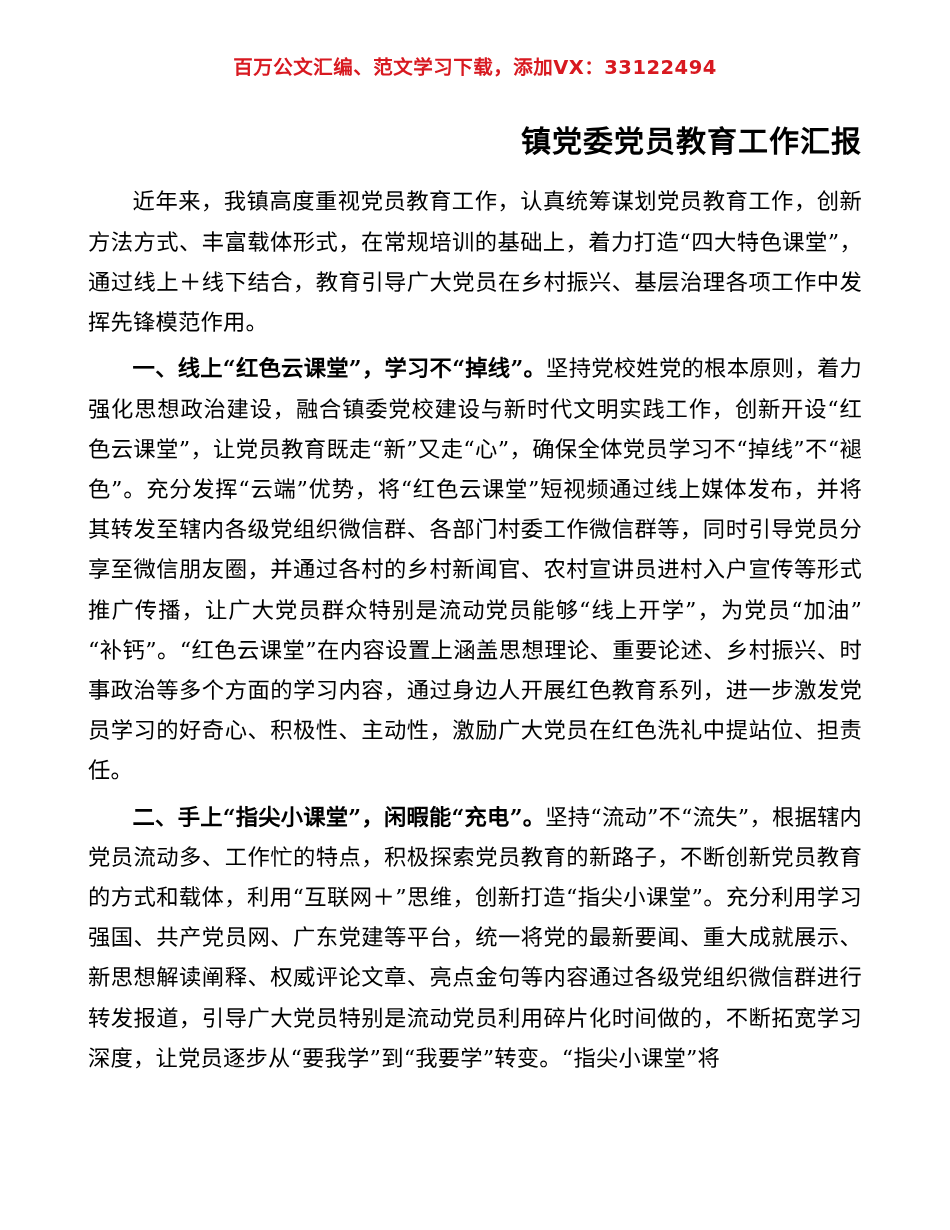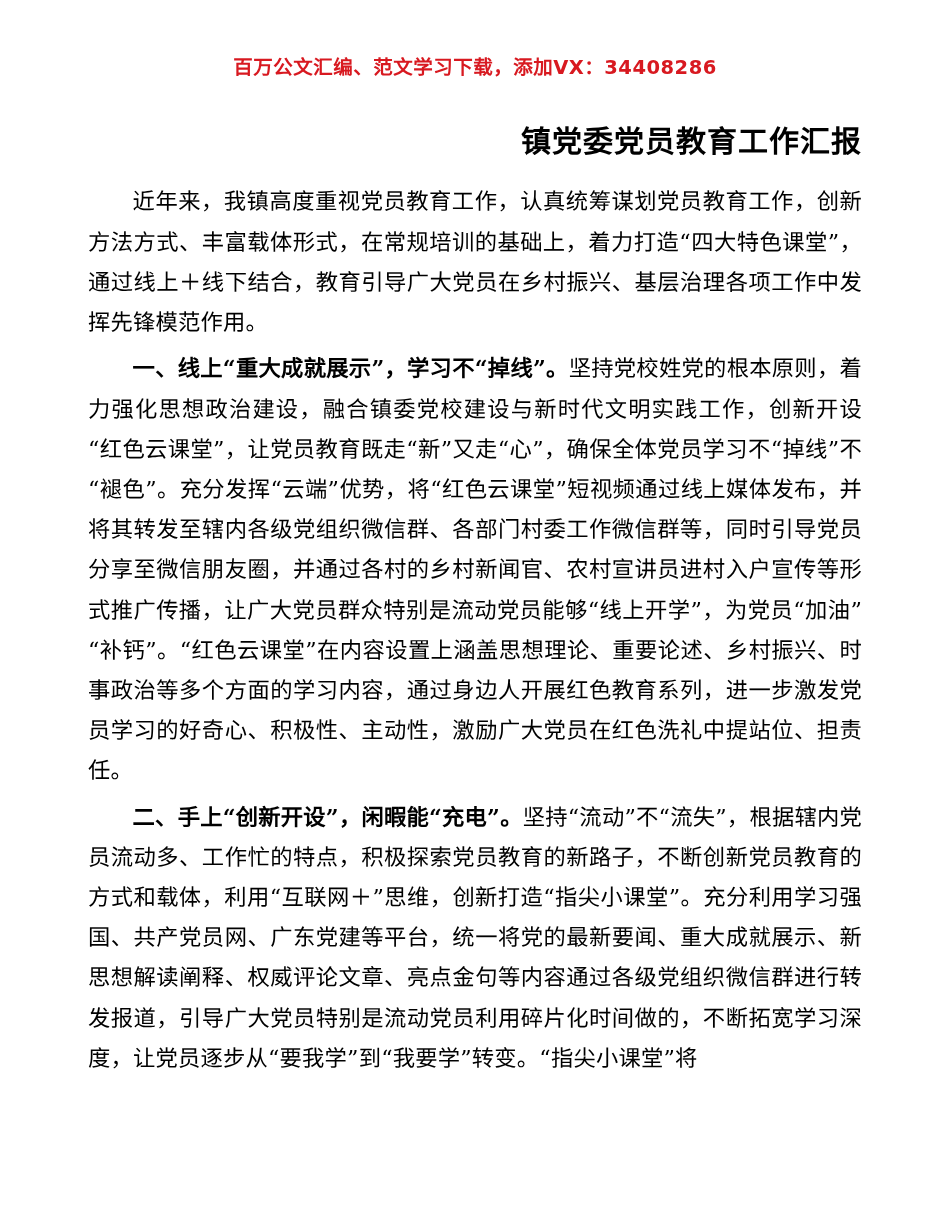--- a/index.html
+++ b/index.html
@@ -58,32 +58,32 @@
   }
   .lead {
     font-weight: bold;
   }
 </style>
 </head>
 <body>
 
 <div class="page">
 
-  <div class="promo-banner">百万公文汇编、范文学习下载，添加VX：34408286</div>
+  <div class="promo-banner">百万公文汇编、范文学习下载，添加VX：33122494</div>
 
   <h1 class="doc-title">镇党委党员教育工作汇报</h1>
 
   <div class="body-text">
 
     <p class="para">
       <span class="lead"></span><span>近年来，我镇高度重视党员教育工作，认真统筹谋划党员教育工作，创新方法方式、丰富载体形式，在常规培训的基础上，着力打造“四大特色课堂”，通过线上＋线下结合，教育引导广大党员在乡村振兴、基层治理各项工作中发挥先锋模范作用。</span>
     </p>
 
     <p class="para">
-      <span class="lead">一、线上“重大成就展示”，学习不“掉线”。</span><span>坚持党校姓党的根本原则，着力强化思想政治建设，融合镇委党校建设与新时代文明实践工作，创新开设“红色云课堂”，让党员教育既走“新”又走“心”，确保全体党员学习不“掉线”不“褪色”。充分发挥“云端”优势，将“红色云课堂”短视频通过线上媒体发布，并将其转发至辖内各级党组织微信群、各部门村委工作微信群等，同时引导党员分享至微信朋友圈，并通过各村的乡村新闻官、农村宣讲员进村入户宣传等形式推广传播，让广大党员群众特别是流动党员能够“线上开学”，为党员“加油”“补钙”。“红色云课堂”在内容设置上涵盖思想理论、重要论述、乡村振兴、时事政治等多个方面的学习内容，通过身边人开展红色教育系列，进一步激发党员学习的好奇心、积极性、主动性，激励广大党员在红色洗礼中提站位、担责任。</span>
+      <span class="lead">一、线上“红色云课堂”，学习不“掉线”。</span><span>坚持党校姓党的根本原则，着力强化思想政治建设，融合镇委党校建设与新时代文明实践工作，创新开设“红色云课堂”，让党员教育既走“新”又走“心”，确保全体党员学习不“掉线”不“褪色”。充分发挥“云端”优势，将“红色云课堂”短视频通过线上媒体发布，并将其转发至辖内各级党组织微信群、各部门村委工作微信群等，同时引导党员分享至微信朋友圈，并通过各村的乡村新闻官、农村宣讲员进村入户宣传等形式推广传播，让广大党员群众特别是流动党员能够“线上开学”，为党员“加油”“补钙”。“红色云课堂”在内容设置上涵盖思想理论、重要论述、乡村振兴、时事政治等多个方面的学习内容，通过身边人开展红色教育系列，进一步激发党员学习的好奇心、积极性、主动性，激励广大党员在红色洗礼中提站位、担责任。</span>
     </p>
 
     <p class="para">
-      <span class="lead">二、手上“创新开设”，闲暇能“充电”。</span><span>坚持“流动”不“流失”，根据辖内党员流动多、工作忙的特点，积极探索党员教育的新路子，不断创新党员教育的方式和载体，利用“互联网＋”思维，创新打造“指尖小课堂”。充分利用学习强国、共产党员网、广东党建等平台，统一将党的最新要闻、重大成就展示、新思想解读阐释、权威评论文章、亮点金句等内容通过各级党组织微信群进行转发报道，引导广大党员特别是流动党员利用碎片化时间做的，不断拓宽学习深度，让党员逐步从“要我学”到“我要学”转变。“指尖小课堂”将</span>
+      <span class="lead">二、手上“指尖小课堂”，闲暇能“充电”。</span><span>坚持“流动”不“流失”，根据辖内党员流动多、工作忙的特点，积极探索党员教育的新路子，不断创新党员教育的方式和载体，利用“互联网＋”思维，创新打造“指尖小课堂”。充分利用学习强国、共产党员网、广东党建等平台，统一将党的最新要闻、重大成就展示、新思想解读阐释、权威评论文章、亮点金句等内容通过各级党组织微信群进行转发报道，引导广大党员特别是流动党员利用碎片化时间做的，不断拓宽学习深度，让党员逐步从“要我学”到“我要学”转变。“指尖小课堂”将</span>
     </p>
 
   </div>
 </div>
 
 </body></html>

